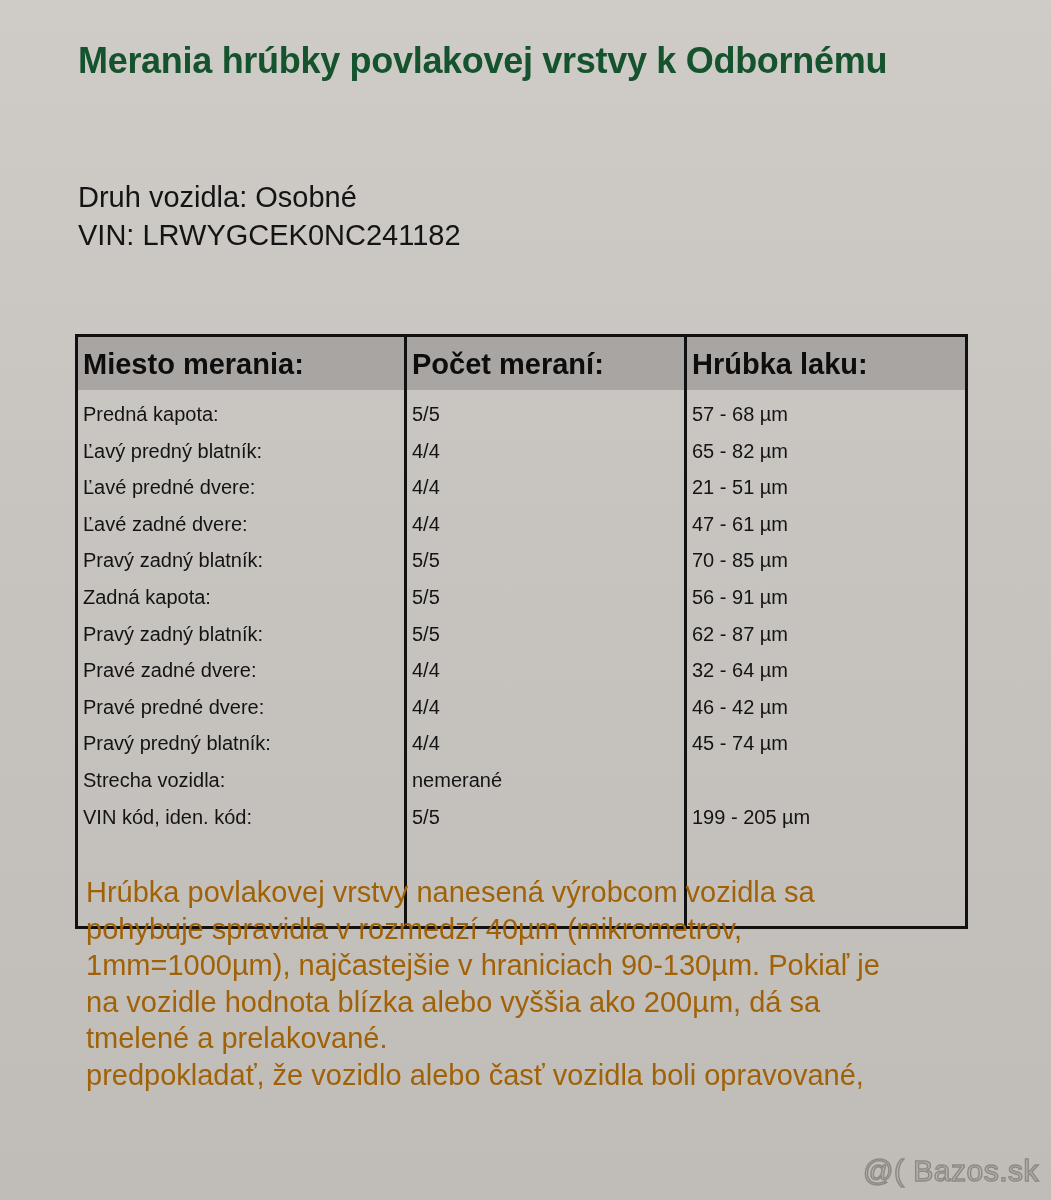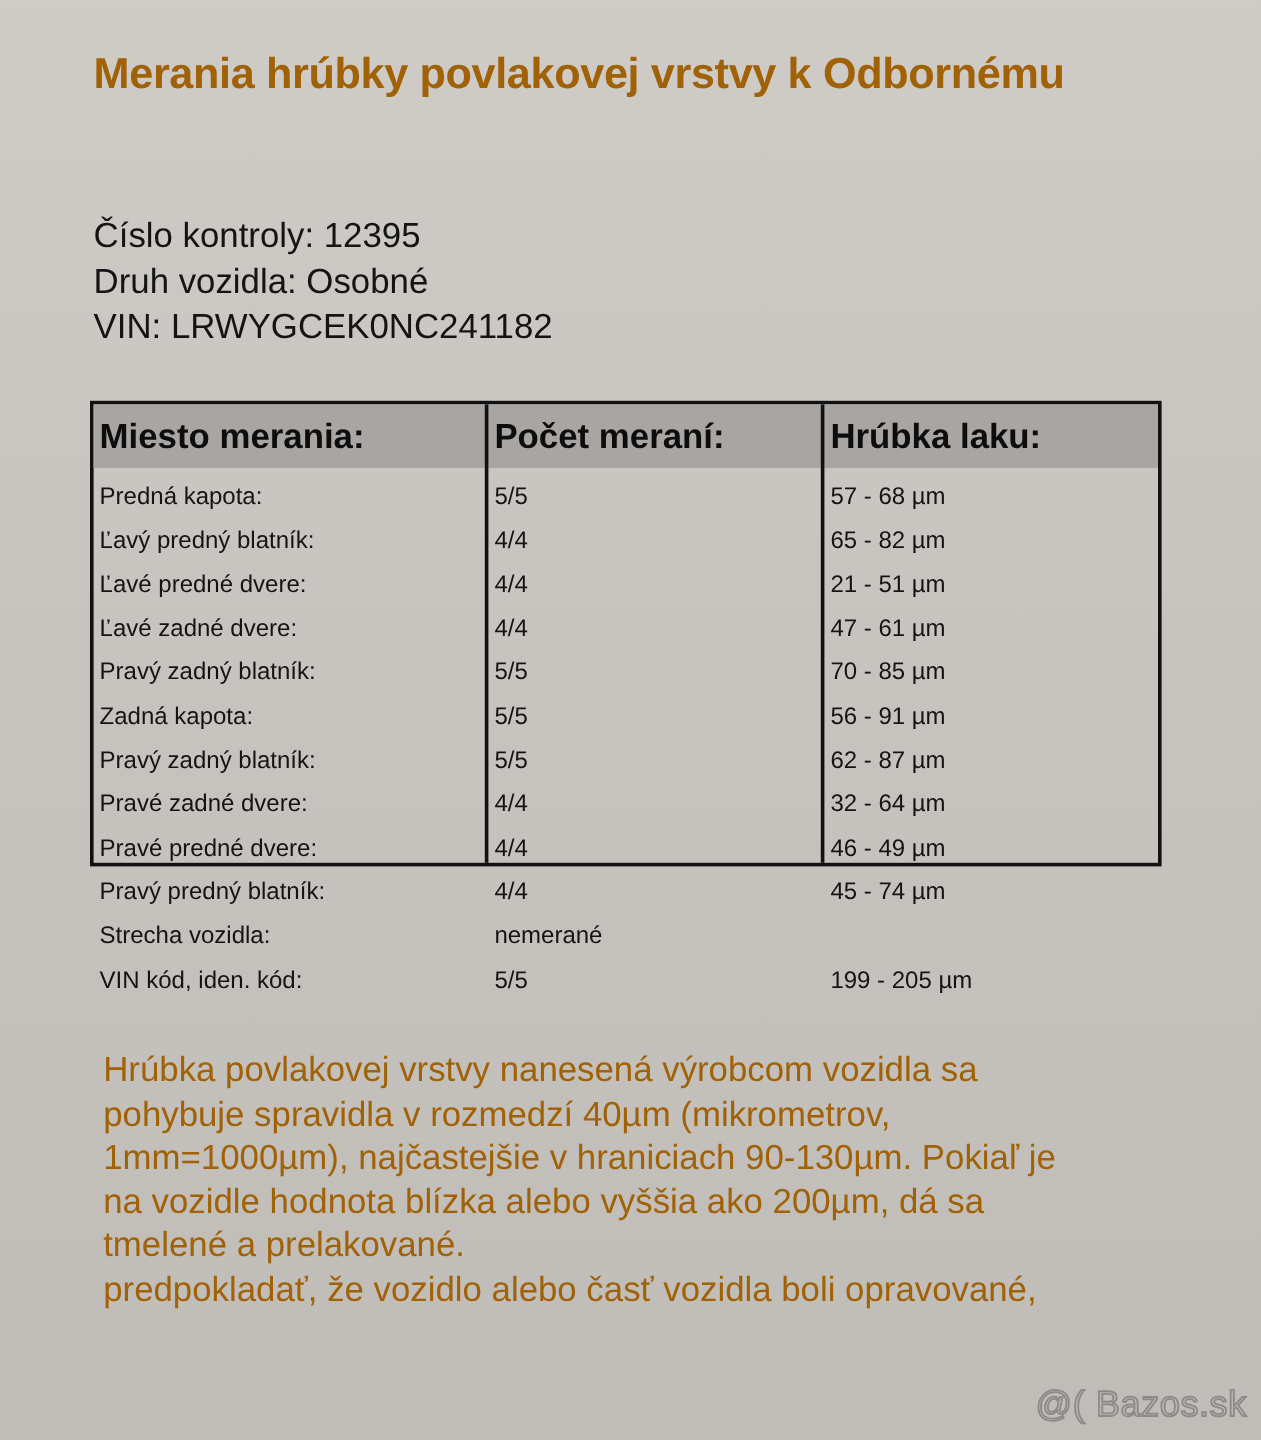--- a/index.html
+++ b/index.html
@@ -22,38 +22,38 @@
     }
     .title {
       position: absolute;
       left: 78px;
       top: 38px;
       width: 940px;
       font-weight: bold;
       font-size: 36px;
       line-height: 46px;
       letter-spacing: -0.3px;
-      color: #a16207;
+      color: #14532d;
     }
     .info {
       position: absolute;
       left: 78px;
       top: 178px;
       font-size: 29px;
       line-height: 38px;
       color: #141414;
     }
     .info div { white-space: nowrap; }
 
     .tbl {
       position: absolute;
       left: 75px;
       top: 334px;
       width: 893px;
-      height: 388px;
+      height: 595px;
       border: 3px solid #111;
       box-sizing: border-box;
       border-collapse: collapse;
     }
     .tbl-head {
       position: absolute;
       left: 0; top: 0;
       width: 100%;
       height: 53px;
       background: #a8a5a2;
@@ -124,21 +124,20 @@
 </head>
 <body>
 
 <div class="page">
 
   <div class="title">
     <div>Merania hrúbky povlakovej vrstvy k Odbornému</div>
   </div>
 
   <div class="info">
-    <div>Číslo kontroly: 12395</div>
     <div>Druh vozidla: Osobné</div>
     <div>VIN: LRWYGCEK0NC241182</div>
   </div>
 
   <div class="tbl">
     <div class="tbl-head">
       <span class="hcell h0">Miesto merania:</span>
       <span class="hcell h2">Hrúbka laku:</span>
       <span class="hcell h1">Počet meraní:</span>
     </div>
@@ -182,21 +181,21 @@
         <span class="c2">62 - 87 µm</span>
       </div>
       <div class="row">
         <span class="c0">Pravé zadné dvere:</span>
         <span class="c1">4/4</span>
         <span class="c2">32 - 64 µm</span>
       </div>
       <div class="row">
         <span class="c0">Pravé predné dvere:</span>
         <span class="c1">4/4</span>
-        <span class="c2">46 - 49 µm</span>
+        <span class="c2">46 - 42 µm</span>
       </div>
       <div class="row">
         <span class="c0">Pravý predný blatník:</span>
         <span class="c1">4/4</span>
         <span class="c2">45 - 74 µm</span>
       </div>
       <div class="row">
         <span class="c0">Strecha vozidla:</span>
         <span class="c1">nemerané</span>
         <span class="c2"></span>

